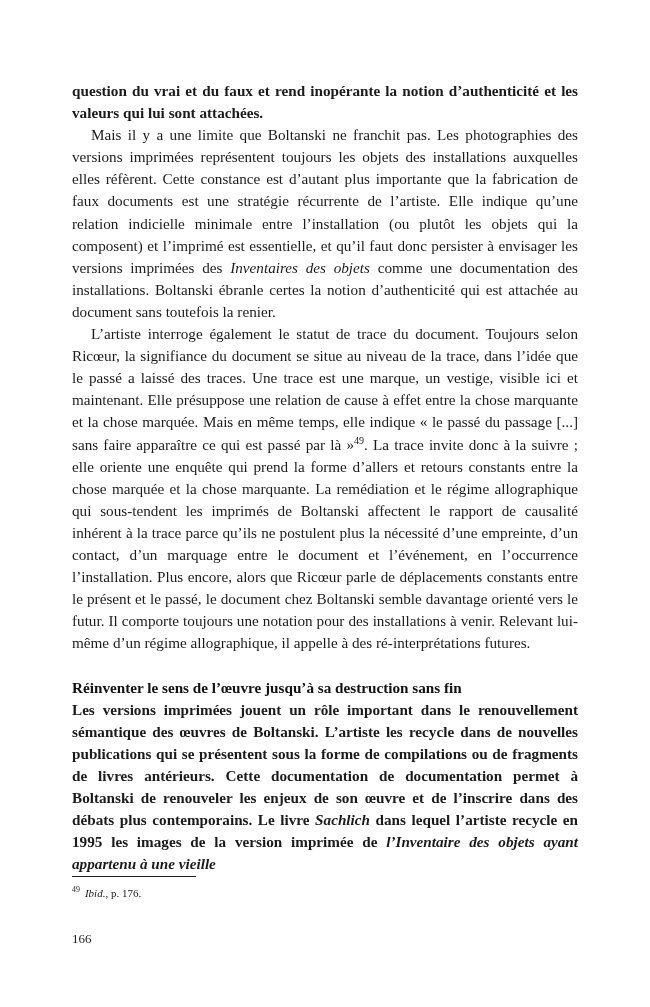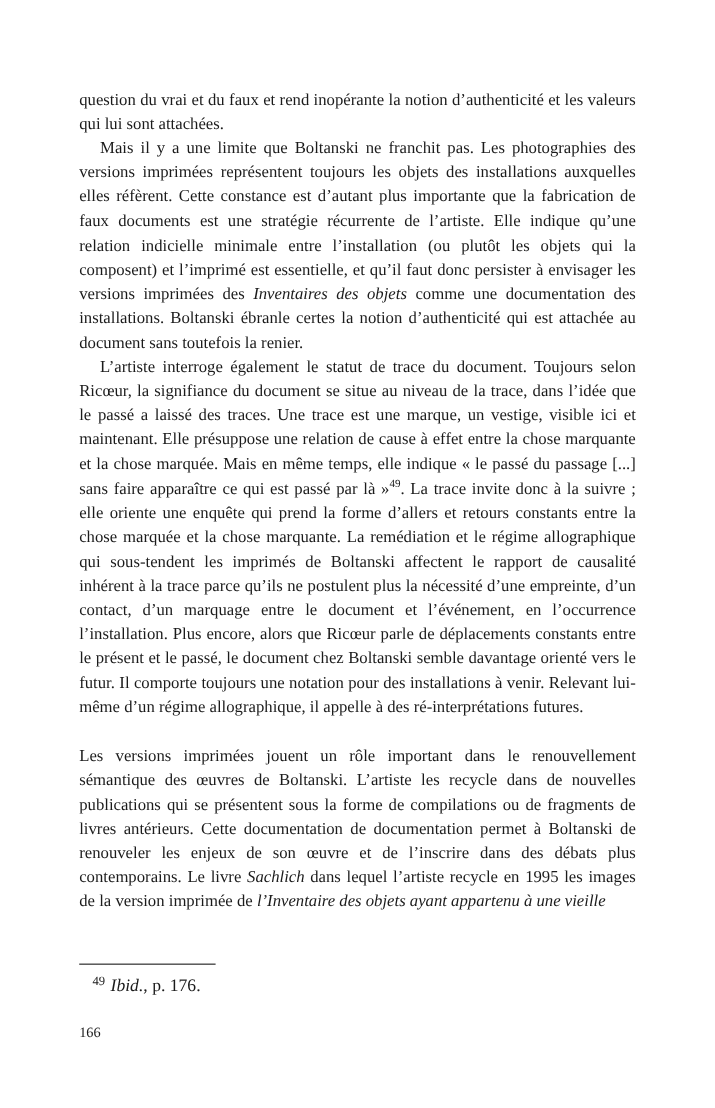--- a/index.html
+++ b/index.html
@@ -29,20 +29,21 @@
     text-align: justify;
     text-justify: inter-word;
     hyphens: manual;
     color: #1b1b1b;
   }
   p.body.indent {
     text-indent: 19px;
   }
   p.body.noindent {
     text-indent: 0;
+    font-weight: bold;
   }
   h2.section-heading {
     margin: 0;
     font-size: 15.2px;
     line-height: 22.1px;
     font-weight: bold;
     text-align: left;
     color: #111111;
   }
   .spacer-line {
@@ -62,22 +63,22 @@
     top: 876px;
     width: 506px;
   }
   .footnote-rule {
     width: 124px;
     height: 0;
     border-top: 1.1px solid #1b1b1b;
     margin: 0 0 9px 0;
   }
   p.footnote {
-    margin: 12px;
-    font-size: 16px;
+    margin: 0;
+    font-size: 11px;
     line-height: 15px;
     color: #1b1b1b;
     text-align: left;
   }
   p.footnote sup {
     font-size: 0.72em;
     vertical-align: super;
     line-height: 0;
     margin-right: 5px;
   }
@@ -98,20 +99,21 @@
   <div class="text-column">
 
     <p class="body noindent">question du vrai et du faux et rend inopérante la notion d’authenticité et les valeurs qui lui sont attachées.</p>
 
     <p class="body indent"><span>Mais il y a une limite que Boltanski ne franchit pas. Les photographies des versions imprimées représentent toujours les objets des installations auxquelles elles réfèrent. Cette constance est d’autant plus importante que la fabrication de faux documents est une stratégie récurrente de l’artiste. Elle indique qu’une relation indicielle minimale entre l’installation (ou plutôt les objets qui la composent) et l’imprimé est essentielle, et qu’il faut donc persister à envisager les versions imprimées des </span><em>Inventaires des objets</em><span> comme une documentation des installations. Boltanski ébranle certes la notion d’authenticité qui est attachée au document sans toutefois la renier.</span></p>
 
     <p class="body indent"><span>L’artiste interroge également le statut de trace du document. Toujours selon Ricœur, la signifiance du document se situe au niveau de la trace, dans l’idée que le passé a laissé des traces. Une trace est une marque, un vestige, visible ici et maintenant. Elle présuppose une relation de cause à effet entre la chose marquante et la chose marquée. Mais en même temps, elle indique « le passé du passage [...] sans faire apparaître ce qui est passé par là »</span><sup class="fn-ref">49</sup><span>. La trace invite donc à la suivre ; elle oriente une enquête qui prend la forme d’allers et retours constants entre la chose marquée et la chose marquante. La remédiation et le régime allographique qui sous-tendent les imprimés de Boltanski affectent le rapport de causalité inhérent à la trace parce qu’ils ne postulent plus la nécessité d’une empreinte, d’un contact, d’un marquage entre le document et l’événement, en l’occurrence l’installation. Plus encore, alors que Ricœur parle de déplacements constants entre le présent et le passé, le document chez Boltanski semble davantage orienté vers le futur. Il comporte toujours une notation pour des installations à venir. Relevant lui-même d’un régime allographique, il appelle à des ré-interprétations futures.</span></p>
 
     <div class="spacer-line"></div>
 
+    <h2 class="section-heading">Réinventer le sens de l’œuvre jusqu’à sa destruction sans fin</h2>
 
     <p class="body noindent"><span>Les versions imprimées jouent un rôle important dans le renouvellement sémantique des œuvres de Boltanski. L’artiste les recycle dans de nouvelles publications qui se présentent sous la forme de compilations ou de fragments de livres antérieurs. Cette documentation de documentation permet à Boltanski de renouveler les enjeux de son œuvre et de l’inscrire dans des débats plus contemporains. Le livre </span><em>Sachlich</em><span> dans lequel l’artiste recycle en 1995 les images de la version imprimée de </span><em>l’Inventaire des objets ayant appartenu à une vieille</em></p>
 
   </div>
 
   <div class="footnote-area">
     <div class="footnote-rule"></div>
     <p class="footnote"><sup>49</sup><em>Ibid.</em><span>, p. 176.</span></p>
   </div>
 

